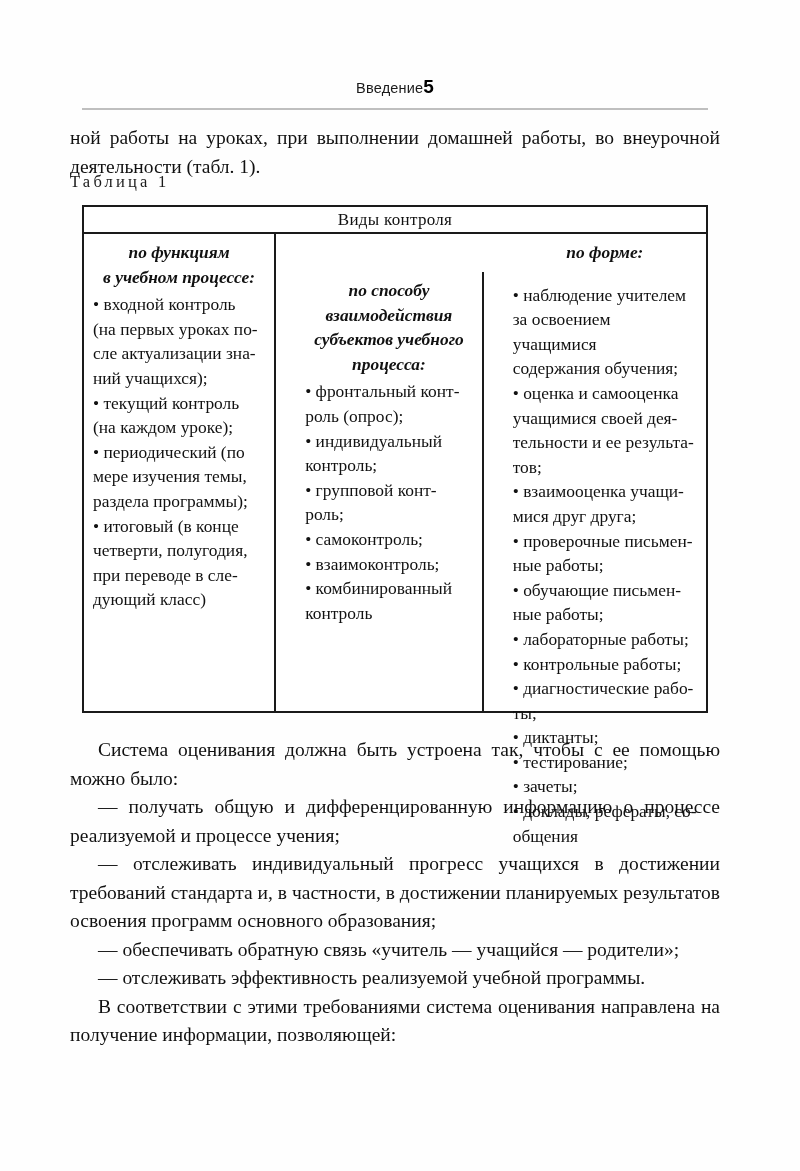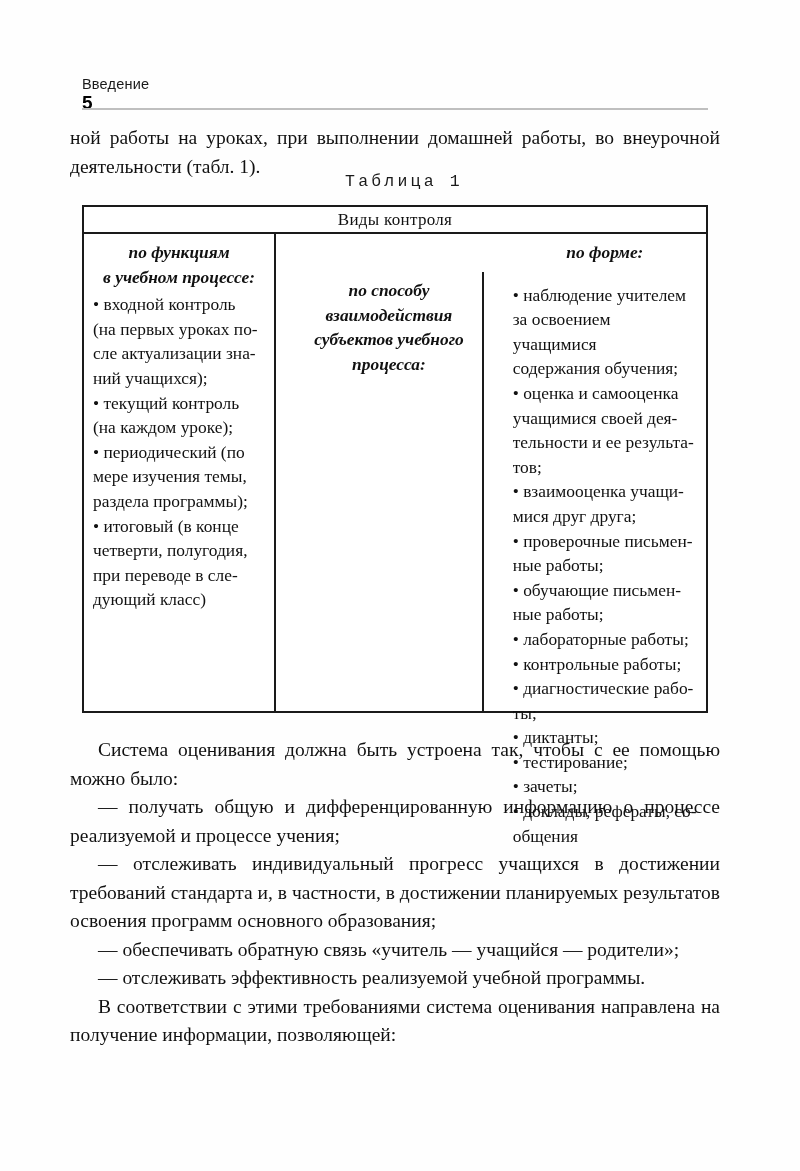--- a/index.html
+++ b/index.html
@@ -25,21 +25,20 @@
 
   
   .runhead {
     position: absolute;
     left: 82px;
     top: 76px;
     width: 626px;
     display: flex;
     align-items: baseline;
     justify-content: center;
-    flex-direction: column;
   }
   .runhead-title {
     font-family: "Liberation Sans", "DejaVu Sans", sans-serif;
     font-size: 14.5px;
     letter-spacing: .2px;
     color: #1a1a1a;
   }
   .runhead-folio {
     font-family: "Liberation Sans", "DejaVu Sans", sans-serif;
     font-size: 19px;
@@ -70,28 +69,27 @@
     margin: 0;
   }
   .intro { top: 124px; }
   .lower { top: 736px; }
   .indent { text-indent: 28px; }
   .noindent { text-indent: 0; }
 
   
   .tbl-caption {
     position: absolute;
-    left: 85px;
+    left: 70px;
     top: 172px;
     width: 638px;
-    text-align: center;
+    text-align: left;
     font-size: 16.5px;
     letter-spacing: 3.2px;
     color: #1a1a1a;
-    font-family: Liberation Mono, monospace;
   }
 
   
   .tbl {
     position: absolute;
     left: 82px;
     top: 205px;
     width: 626px;
     height: 508px;
     box-sizing: border-box;
@@ -183,20 +181,30 @@
 четверти, полугодия,
 при переводе в сле-
 дующий класс)</div>
       </div>
 
       <div class="col col-2">
         <div class="colhead">по способу
 взаимодействия
 субъектов учебного
 процесса:</div>
+        <div class="collist">• фронтальный конт-
+роль (опрос);
+• индивидуальный
+контроль;
+• групповой конт-
+роль;
+• самоконтроль;
+• взаимоконтроль;
+• комбинированный
+контроль</div>
       </div>
 
       <div class="col col-3">
         <div class="colhead">по форме:</div>
         <div class="collist">• наблюдение учителем
 за освоением учащимися
 содержания обучения;
 • оценка и самооценка
 учащимися своей дея-
 тельности и ее результа-

